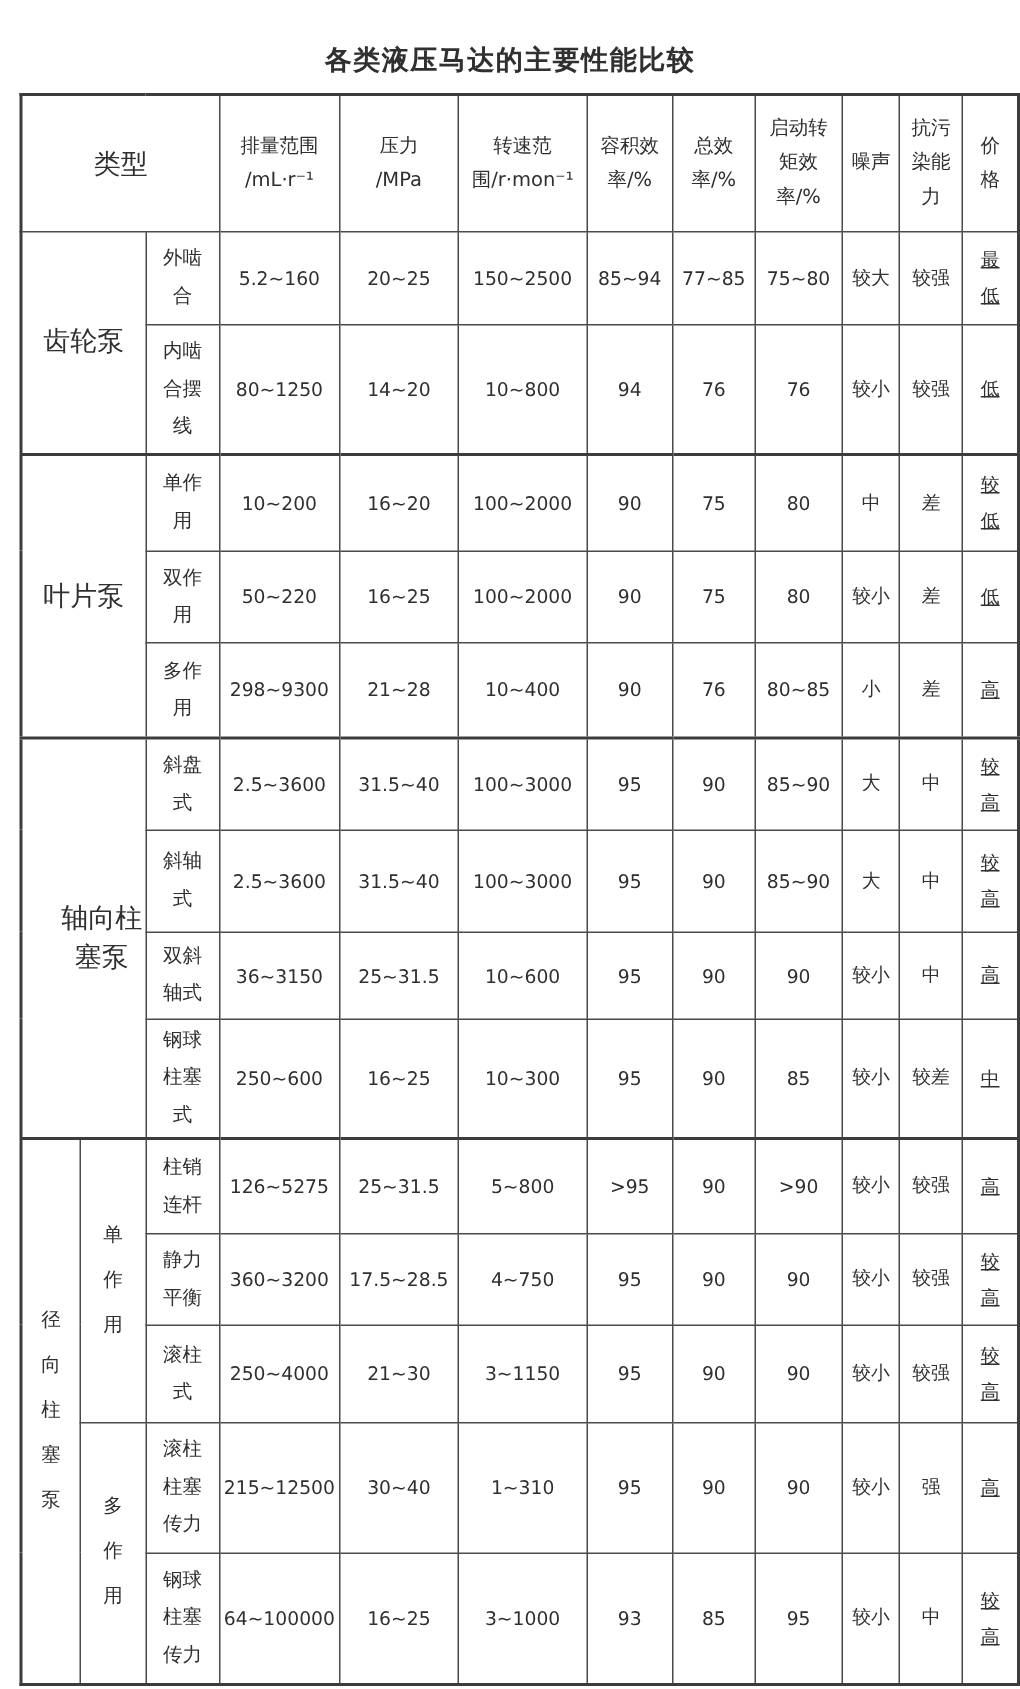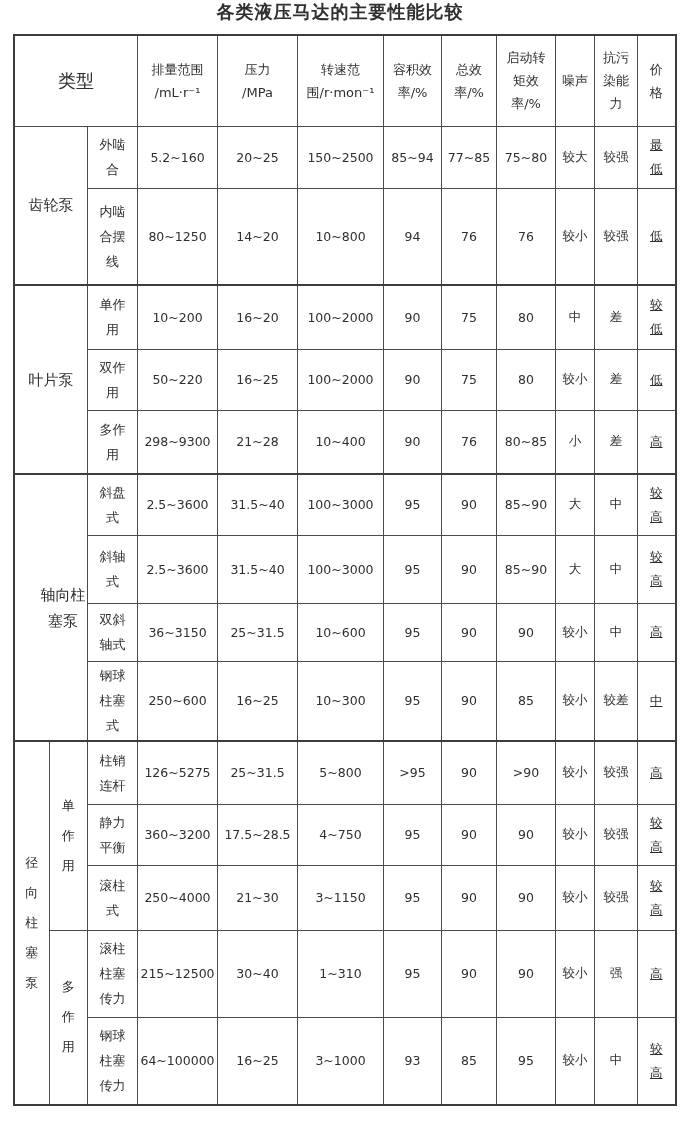--- a/index.html
+++ b/index.html
@@ -7,21 +7,21 @@
     width: 680px; height: 1126px;
     background: #ffffff;
     color: #2f2f2f;
     font-family: "DejaVu Sans", "Liberation Sans", sans-serif;
   }
   .title {
     text-align: center;
     font-size: 18px;
     font-weight: bold;
     letter-spacing: 1px;
-    padding: 0 0 10px 0;
+    padding: 28px 0 10px 0;
     color: #303030;
   }
   table.perf {
     border-collapse: collapse;
     table-layout: fixed;
     margin-left: 13px;
     border: 2px solid #3c3c3c;
   }
   table.perf td {
     border: 1px solid #4a4a4a;
@@ -37,21 +37,21 @@
   .hl {
     display: flex; flex-direction: column;
     justify-content: center; align-items: center;
     height: 100%;
     font-size: 13px; line-height: 23px;
   }
   .hl.spread { }
   .htype { font-size: 18px; }
 
   
-  .grp { font-size: 15px; line-height: 26px; }
+  .grp { font-size: 18px; line-height: 26px; }
   .grp-in { display: inline-block; word-break: break-all; margin-left: 24px; }
   .w3 { width: 3.2em; }
   .vert {
     display: inline-block;
     width: 1.15em;
     word-break: break-all;
     line-height: 30px;
     font-size: 13px;
   }
   
@@ -162,21 +162,21 @@
       <td class="val">5.2~160</td>
       <td class="val">20~25</td>
       <td class="val">150~2500</td>
       <td class="val">85~94</td>
       <td class="val">77~85</td>
       <td class="val">75~80</td>
       <td class="val">较大</td>
       <td class="val">较强</td>
       <td class="val"><span class="price-in">最低</span></td>
     </tr>
-    <tr style="height:97px">
+    <tr style="height:87px">
       <td><span class="sub-in">内啮合摆线</span></td>
       <td class="val">80~1250</td>
       <td class="val">14~20</td>
       <td class="val">10~800</td>
       <td class="val">94</td>
       <td class="val">76</td>
       <td class="val">76</td>
       <td class="val">较小</td>
       <td class="val">较强</td>
       <td class="val"><span class="price-in">低</span></td>

